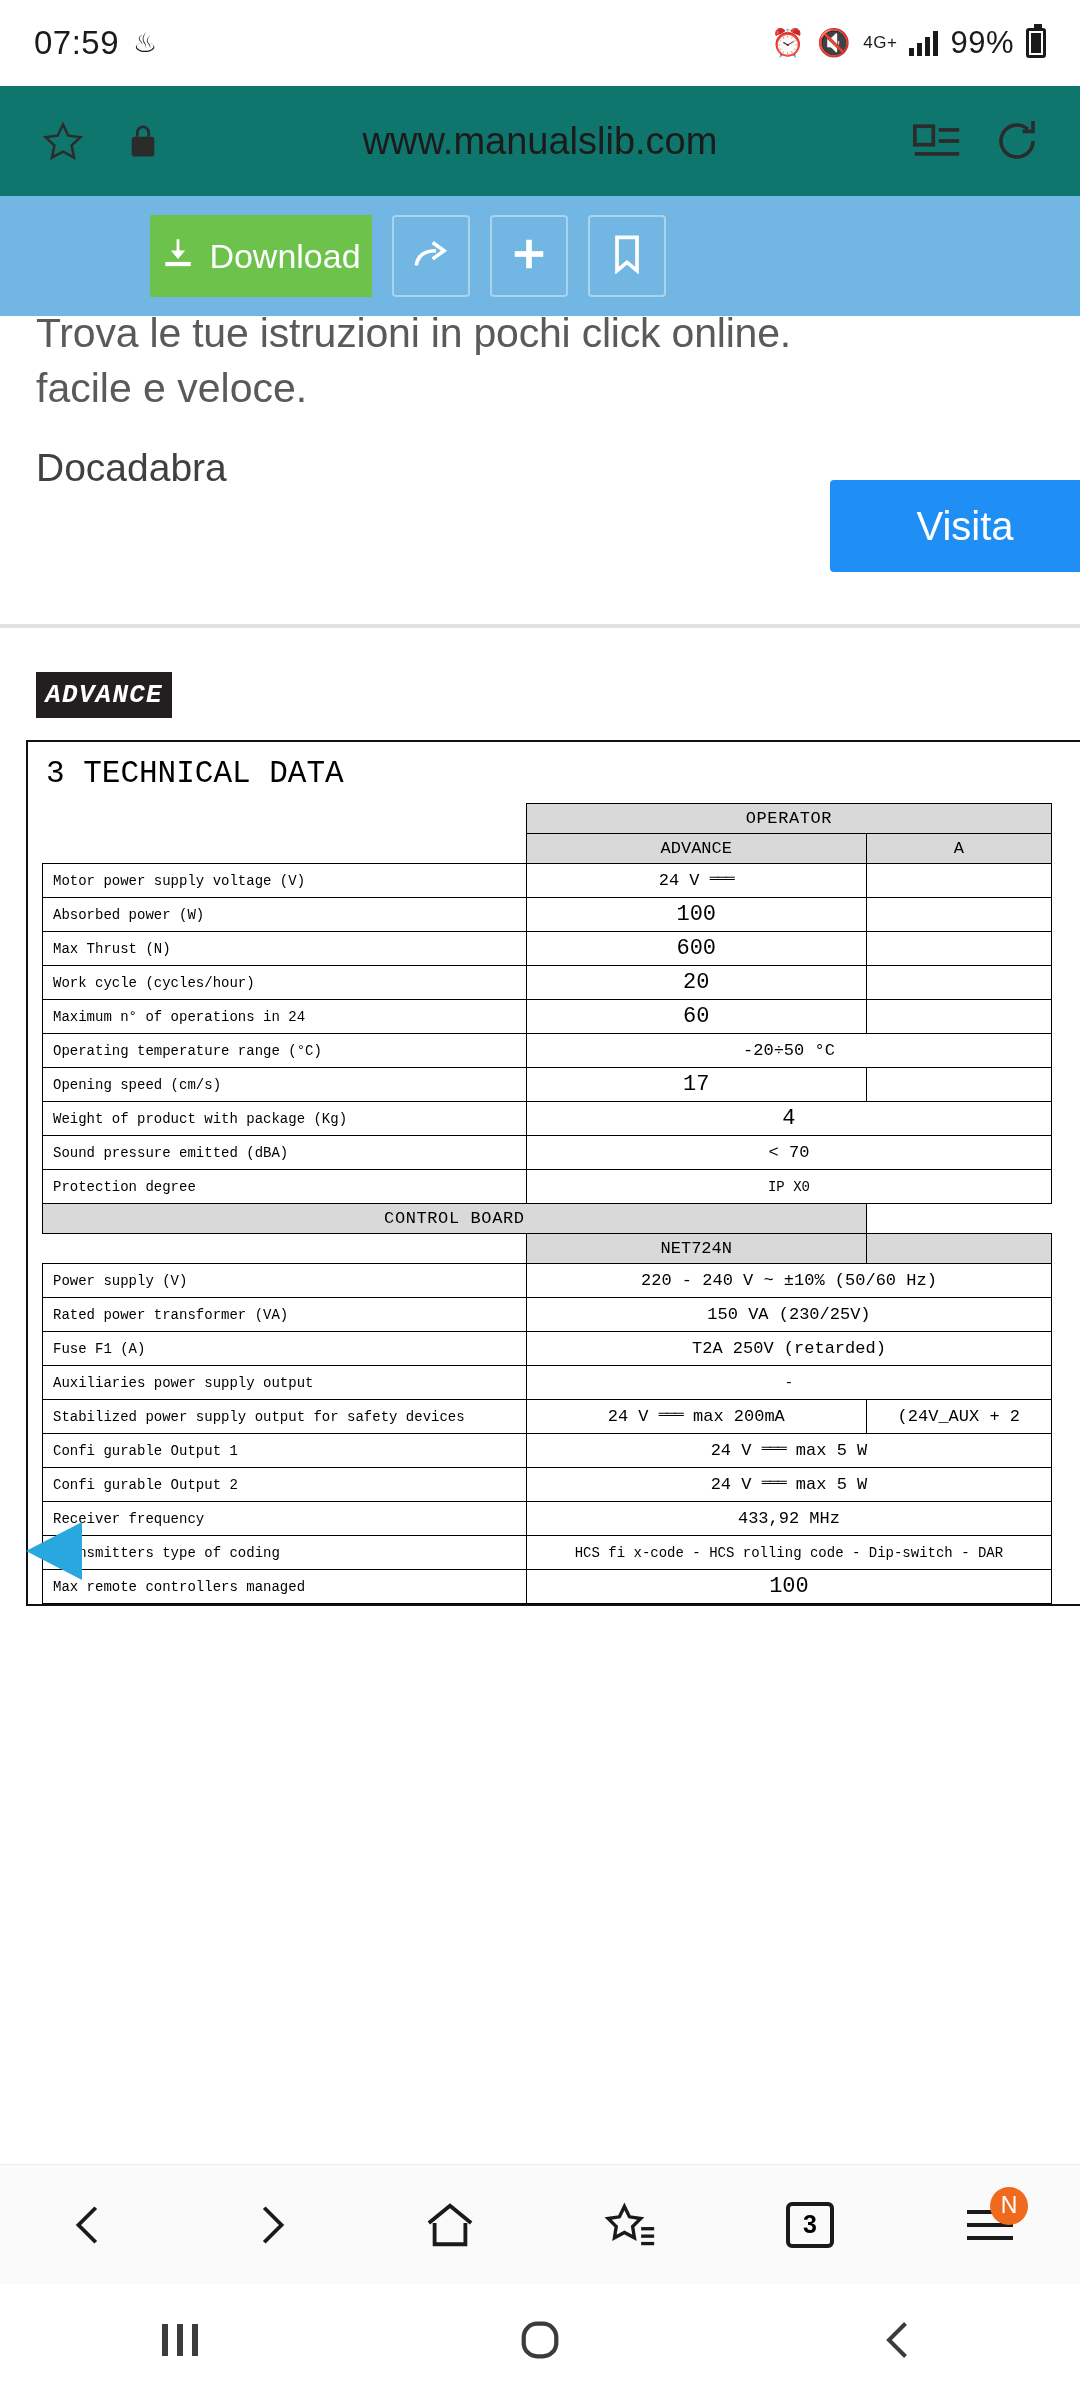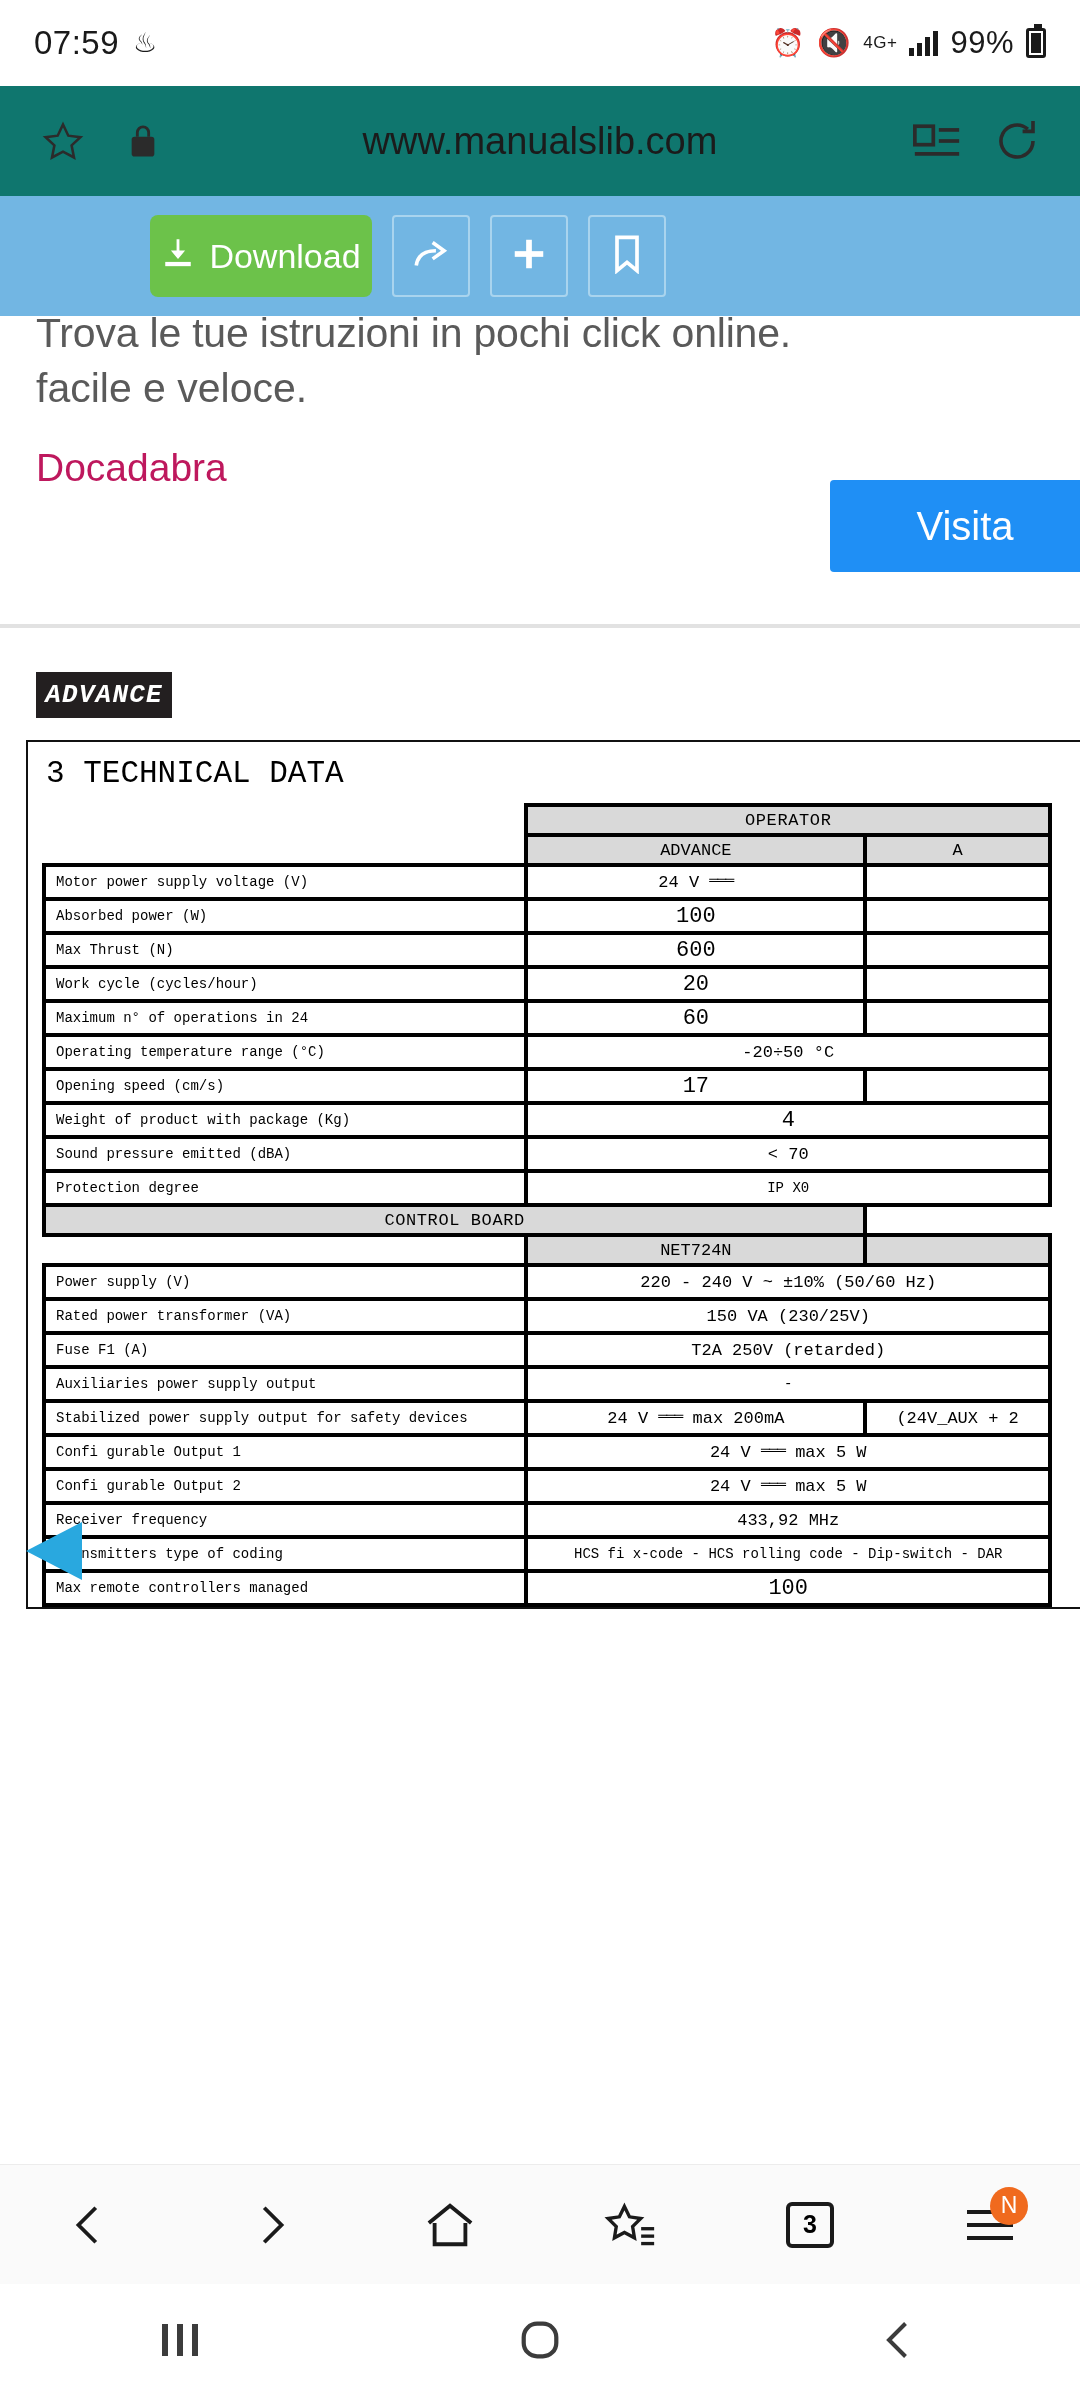--- a/index.html
+++ b/index.html
@@ -37,40 +37,40 @@
   .url-text { flex: 1; text-align: center; font-size: 38px; color: #1b1b1b; }
   .ic { width: 54px; height: 54px; display:flex; align-items:center; justify-content:center; }
   .ic svg { display:block; }
 
   
   .actionbar {
     height: 120px; background: #72b6e3; display:flex; align-items:center;
     padding: 0 0 0 150px; gap: 20px;
   }
   .dl-btn {
-    width: 222px; height: 82px; background: #6cc24a; border-radius: 8px;
+    width: 222px; height: 82px; background: #6cc24a; border-radius: 0;
     display:flex; align-items:center; justify-content:center; gap: 14px;
     color: #fff; font-size: 34px; font-weight: 400;
   }
   .sq-btn {
     width: 78px; height: 82px; border: 2px solid #a9d4ee; border-radius: 4px;
     display:flex; align-items:center; justify-content:center; color:#fff;
   }
 
   
   .ad {
     position: relative; background: #fff; padding: 0 36px;
     height: 308px; overflow: hidden;
   }
   .ad-line1 {
     font-size: 41px; color: #5a5a5a; white-space: nowrap;
     margin-top: -6px; letter-spacing: -0.2px;
   }
   .ad-line2 { font-size: 41px; color: #5a5a5a; margin-top: 8px; }
-  .ad-brand { font-size: 39px; color: #be185d; margin-top: 34px; }
+  .ad-brand { font-size: 39px; color: #404040; margin-top: 34px; }
   .ad-cta {
     position: absolute; right: -10px; top: 164px;
     width: 260px; height: 92px; background: #1f8ff5; border-radius: 4px;
     color: #fff; font-size: 40px; display:flex; align-items:center;
     justify-content:center; padding-left: 10px;
   }
   .ad-sep { height: 4px; background: #e2e2e2; }
 
   
   .doc { position: relative; background: #fff; padding: 0; height: 1010px; overflow: hidden; }
@@ -79,21 +79,21 @@
     margin: 44px 0 0 30px; width: 136px; height: 46px; background: #231f20;
     color: #fff; font-size: 26px; font-weight: bold; font-style: italic;
     letter-spacing: 1.2px; display:flex; align-items:center; justify-content:center;
   }
   .sheet {
     margin: 22px 0 0 20px; border: 2px solid #111; border-right: none;
     width: 1062px; background: #fff; padding: 0;
   }
   .sheet h2 { font-size: 31px; font-weight: 400; padding: 14px 0 12px 18px; }
   .tbl { width: 1010px; margin-left: 14px; border-collapse: collapse; font-size: 17px; }
-  .tbl td, .tbl th { border: 4px solid #000000; padding: 0; }
+  .tbl td, .tbl th { border: 1px solid #000000; padding: 0; }
   .hdr-band { background: #d9d9d9; text-align:center; font-size:17px; height: 30px; letter-spacing:.6px;}
   .blank-cell { border: none !important; }
   .lbl { width: 470px; padding: 7px 0 7px 10px !important; font-size: 14px; text-align:left;}
   .val { text-align: center; font-size: 22px; height: 34px; margin-left: 44px; }
   .val.small { font-size: 17px; }
   .val.tiny { font-size: 14px; }
   .subhdr { background: #d9d9d9; text-align:center; font-size:17px; height:30px;}
   .dcsym { letter-spacing: -1px; font-size: 15px; vertical-align: 2px; }
 
   .arrow-left {

